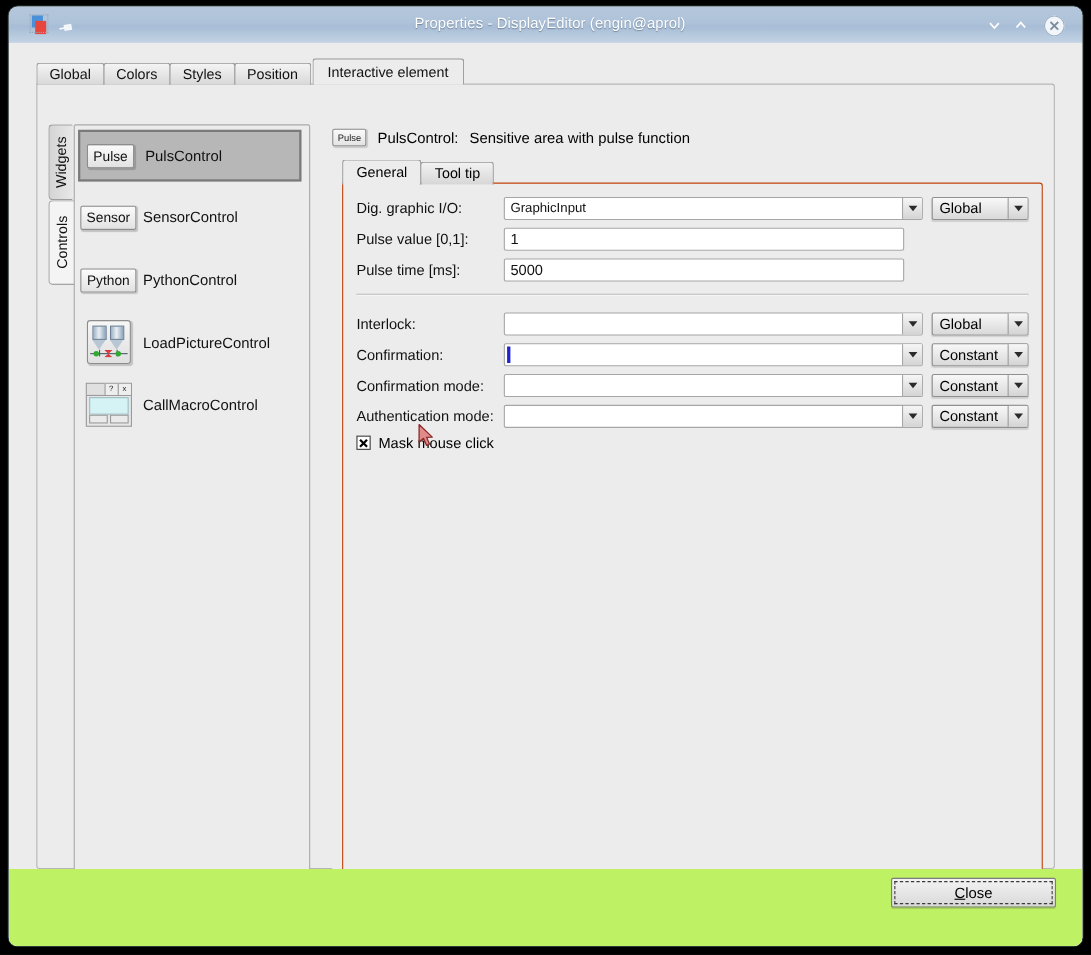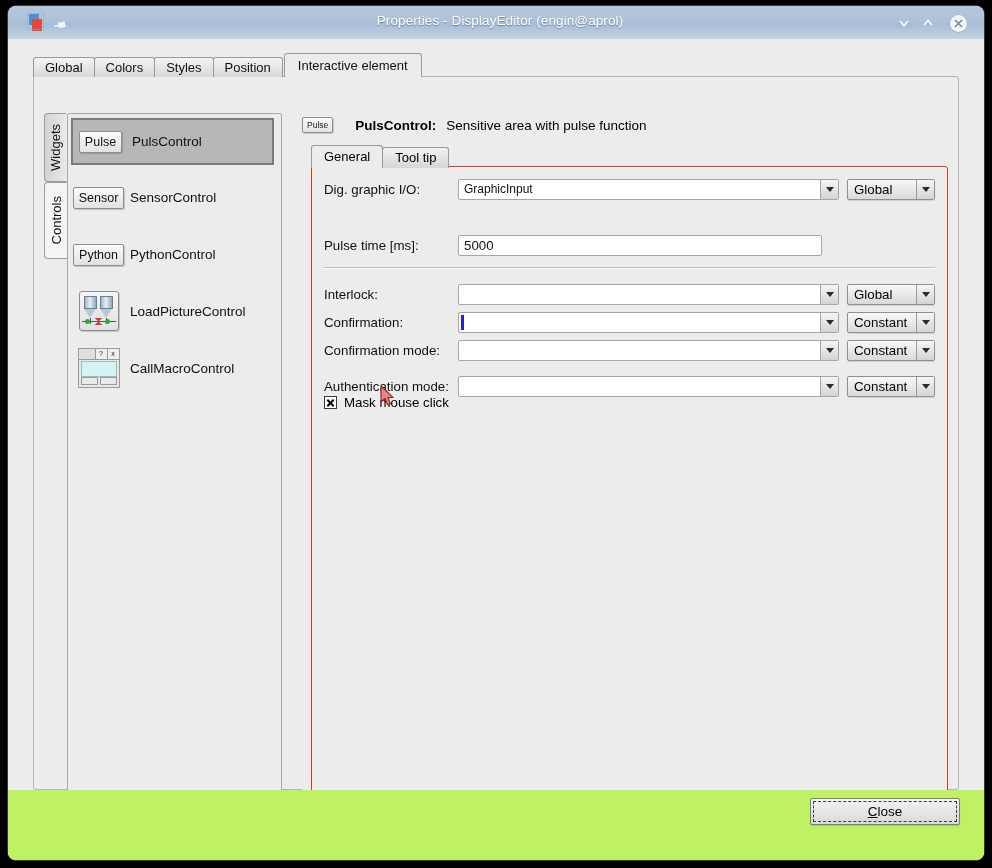--- a/index.html
+++ b/index.html
@@ -323,23 +323,23 @@
   .hdr-tag {
     background: linear-gradient(to bottom, #fafafa, #e4e4e4);
     border: 1px solid #8d8d8d;
     border-radius: 2px;
     font-size: 8.5px;
     padding: 2px 4px;
     color: #222;
     box-shadow: 1px 1px 1px rgba(0,0,0,0.15);
   }
   .hdr-name {
-    font-weight: bold;
+    font-weight: normal;
     font-size: 13.5px;
-    margin-left: 22px;
+    margin-left: 10px;
   }
   .hdr-desc {
     font-size: 13.5px;
     margin-left: 10px;
   }
 
   
   #inner-tabs {
     position: absolute; left: 9px; top: 32px;
     display: flex; align-items: flex-end;
@@ -680,20 +680,24 @@
             <div class="combo">
               <div class="ctext">GraphicInput</div>
               <div class="arrowbtn"></div>
             </div>
             <div class="scope">
               <div class="stext">Global</div>
               <div class="arrowbtn"></div>
             </div>
           </div>
 
+          <div class="frow" style="top:39px;">
+            <div class="flabel">Pulse value [0,1]:</div>
+            <div class="textfield" style="margin-right:113px;">1</div>
+          </div>
 
           <div class="frow" style="top:67px;">
             <div class="flabel">Pulse time [ms]:</div>
             <div class="textfield" style="margin-right:113px;">5000</div>
           </div>
 
           <div class="sep" style="top:100px;"></div>
 
           <div class="frow" style="top:116px;">
             <div class="flabel">Interlock:</div>
@@ -725,21 +729,21 @@
             <div class="combo">
               <div class="ctext"></div>
               <div class="arrowbtn"></div>
             </div>
             <div class="scope">
               <div class="stext">Constant</div>
               <div class="arrowbtn"></div>
             </div>
           </div>
 
-          <div class="frow" style="top:208px;">
+          <div class="frow" style="top:200px;">
             <div class="flabel">Authentication mode:</div>
             <div class="combo">
               <div class="ctext"></div>
               <div class="arrowbtn"></div>
             </div>
             <div class="scope">
               <div class="stext">Constant</div>
               <div class="arrowbtn"></div>
             </div>
           </div>

